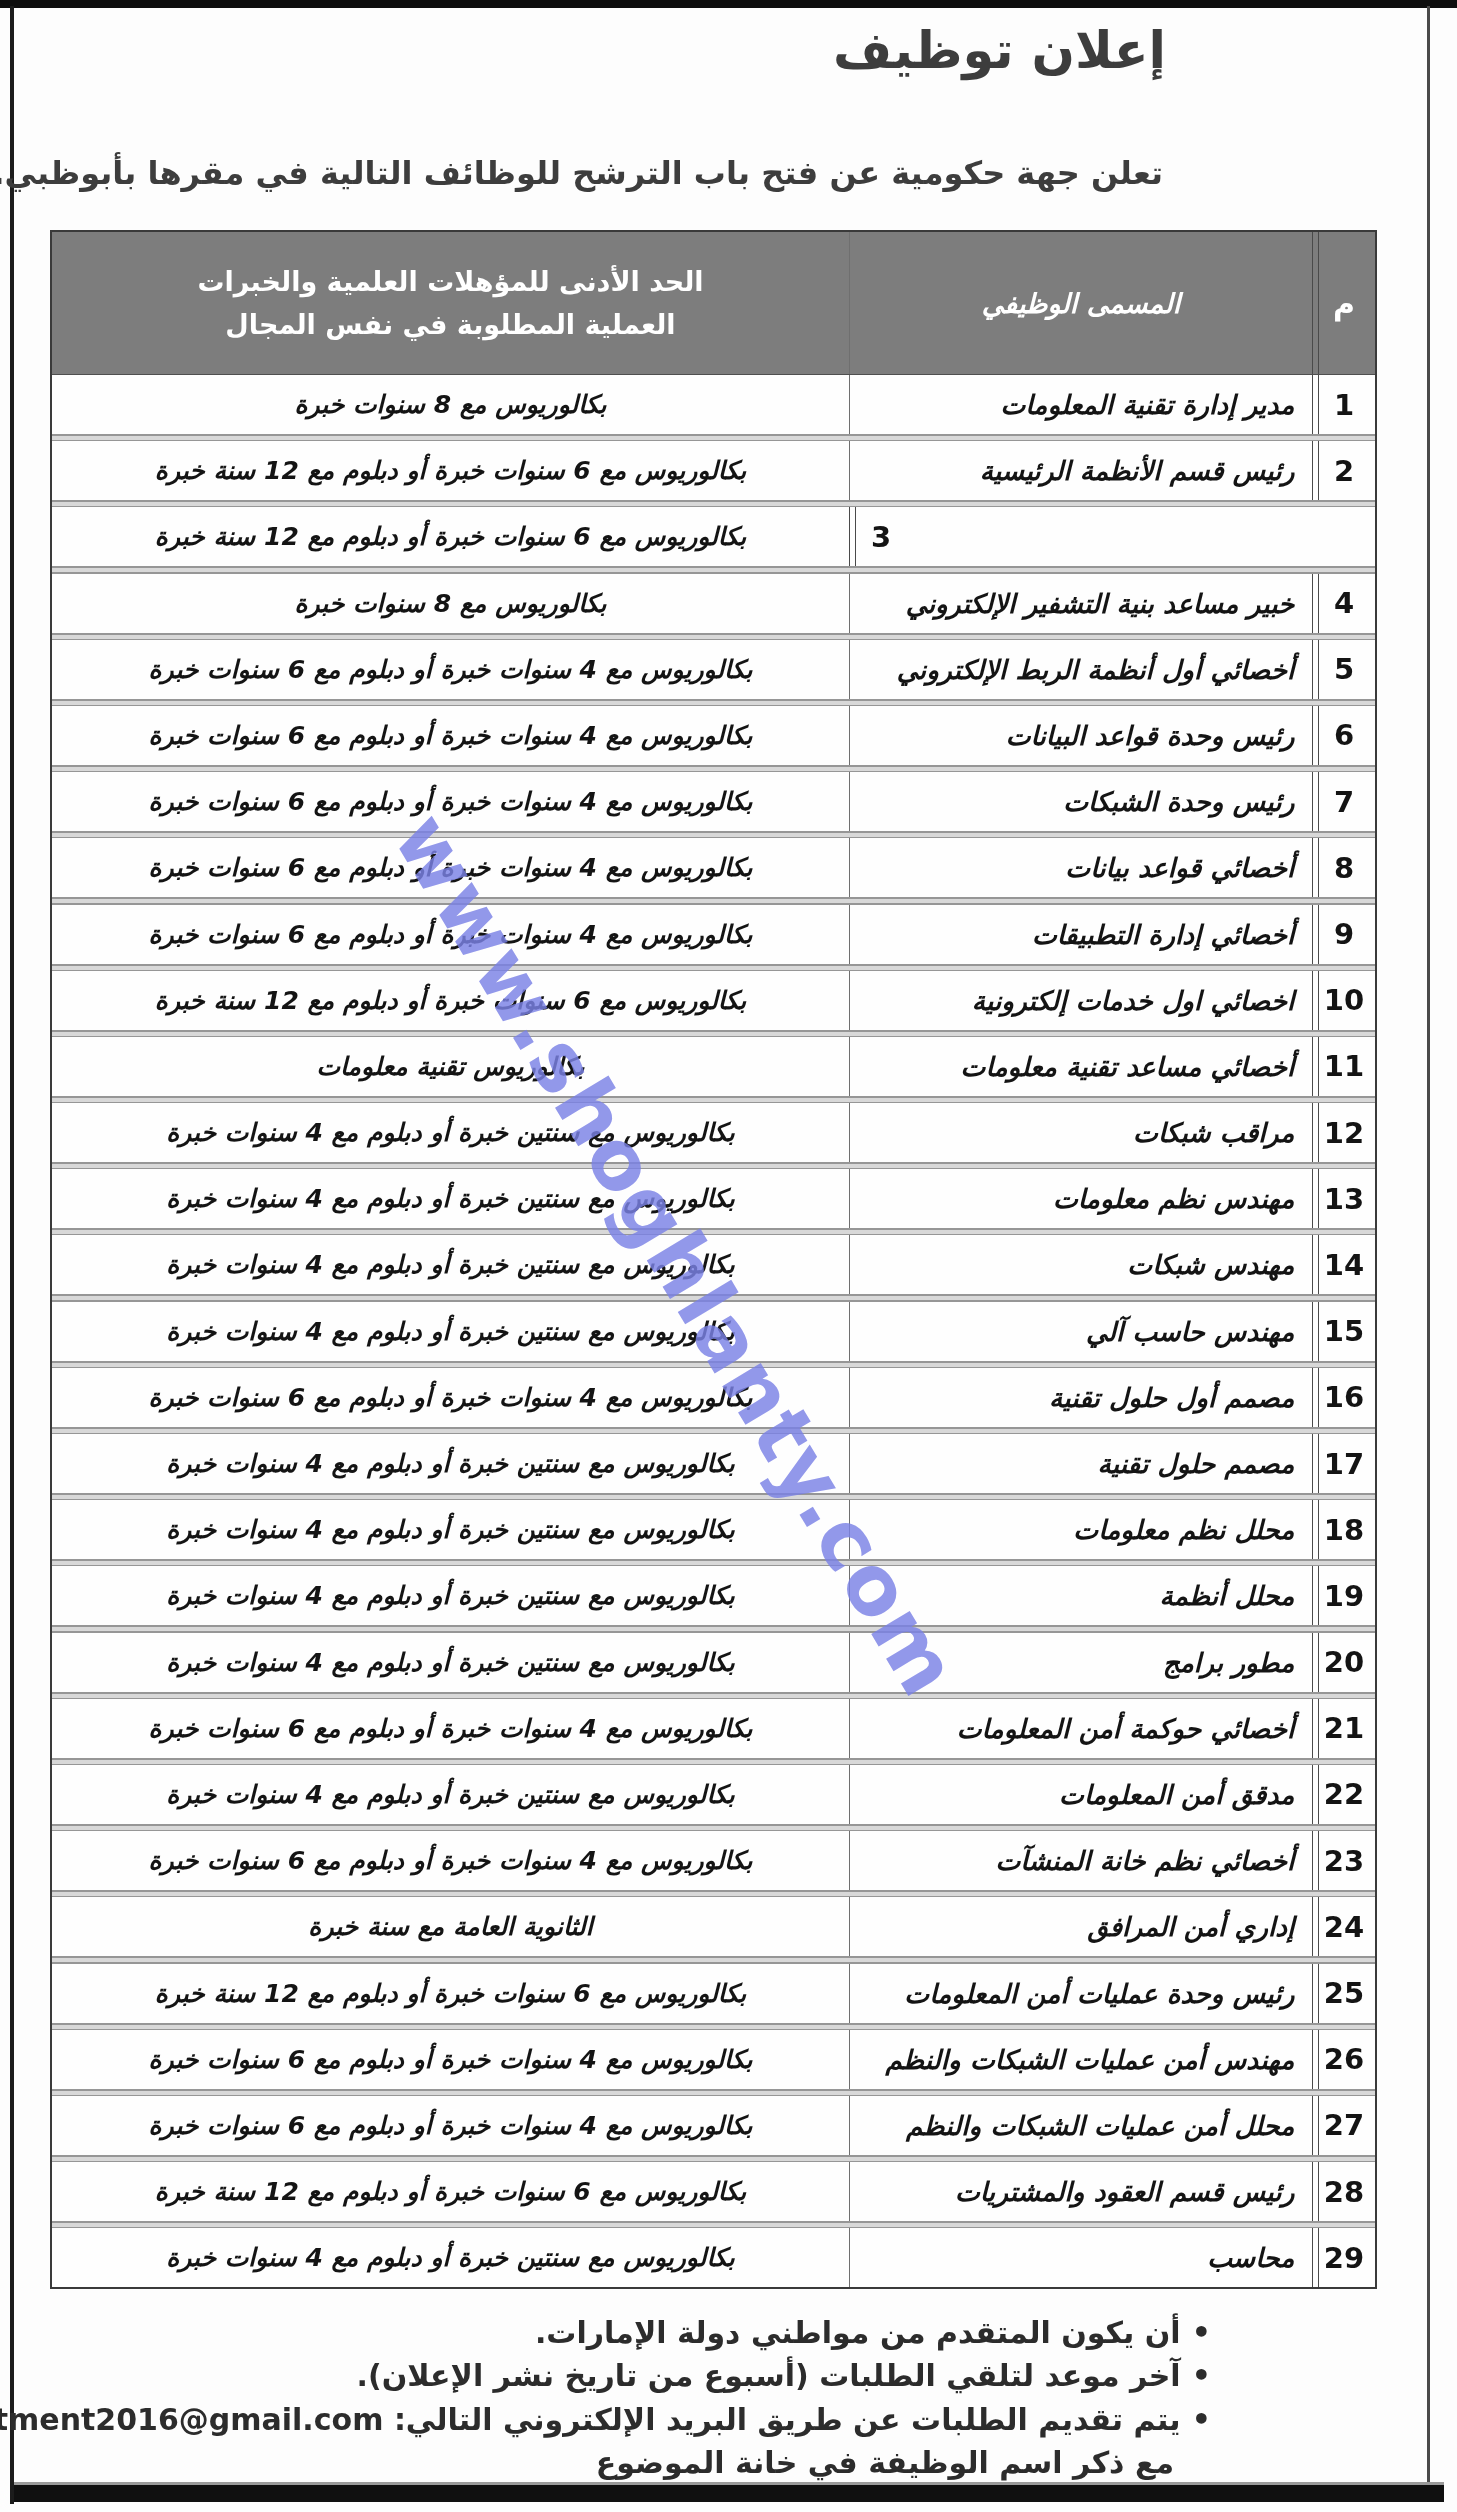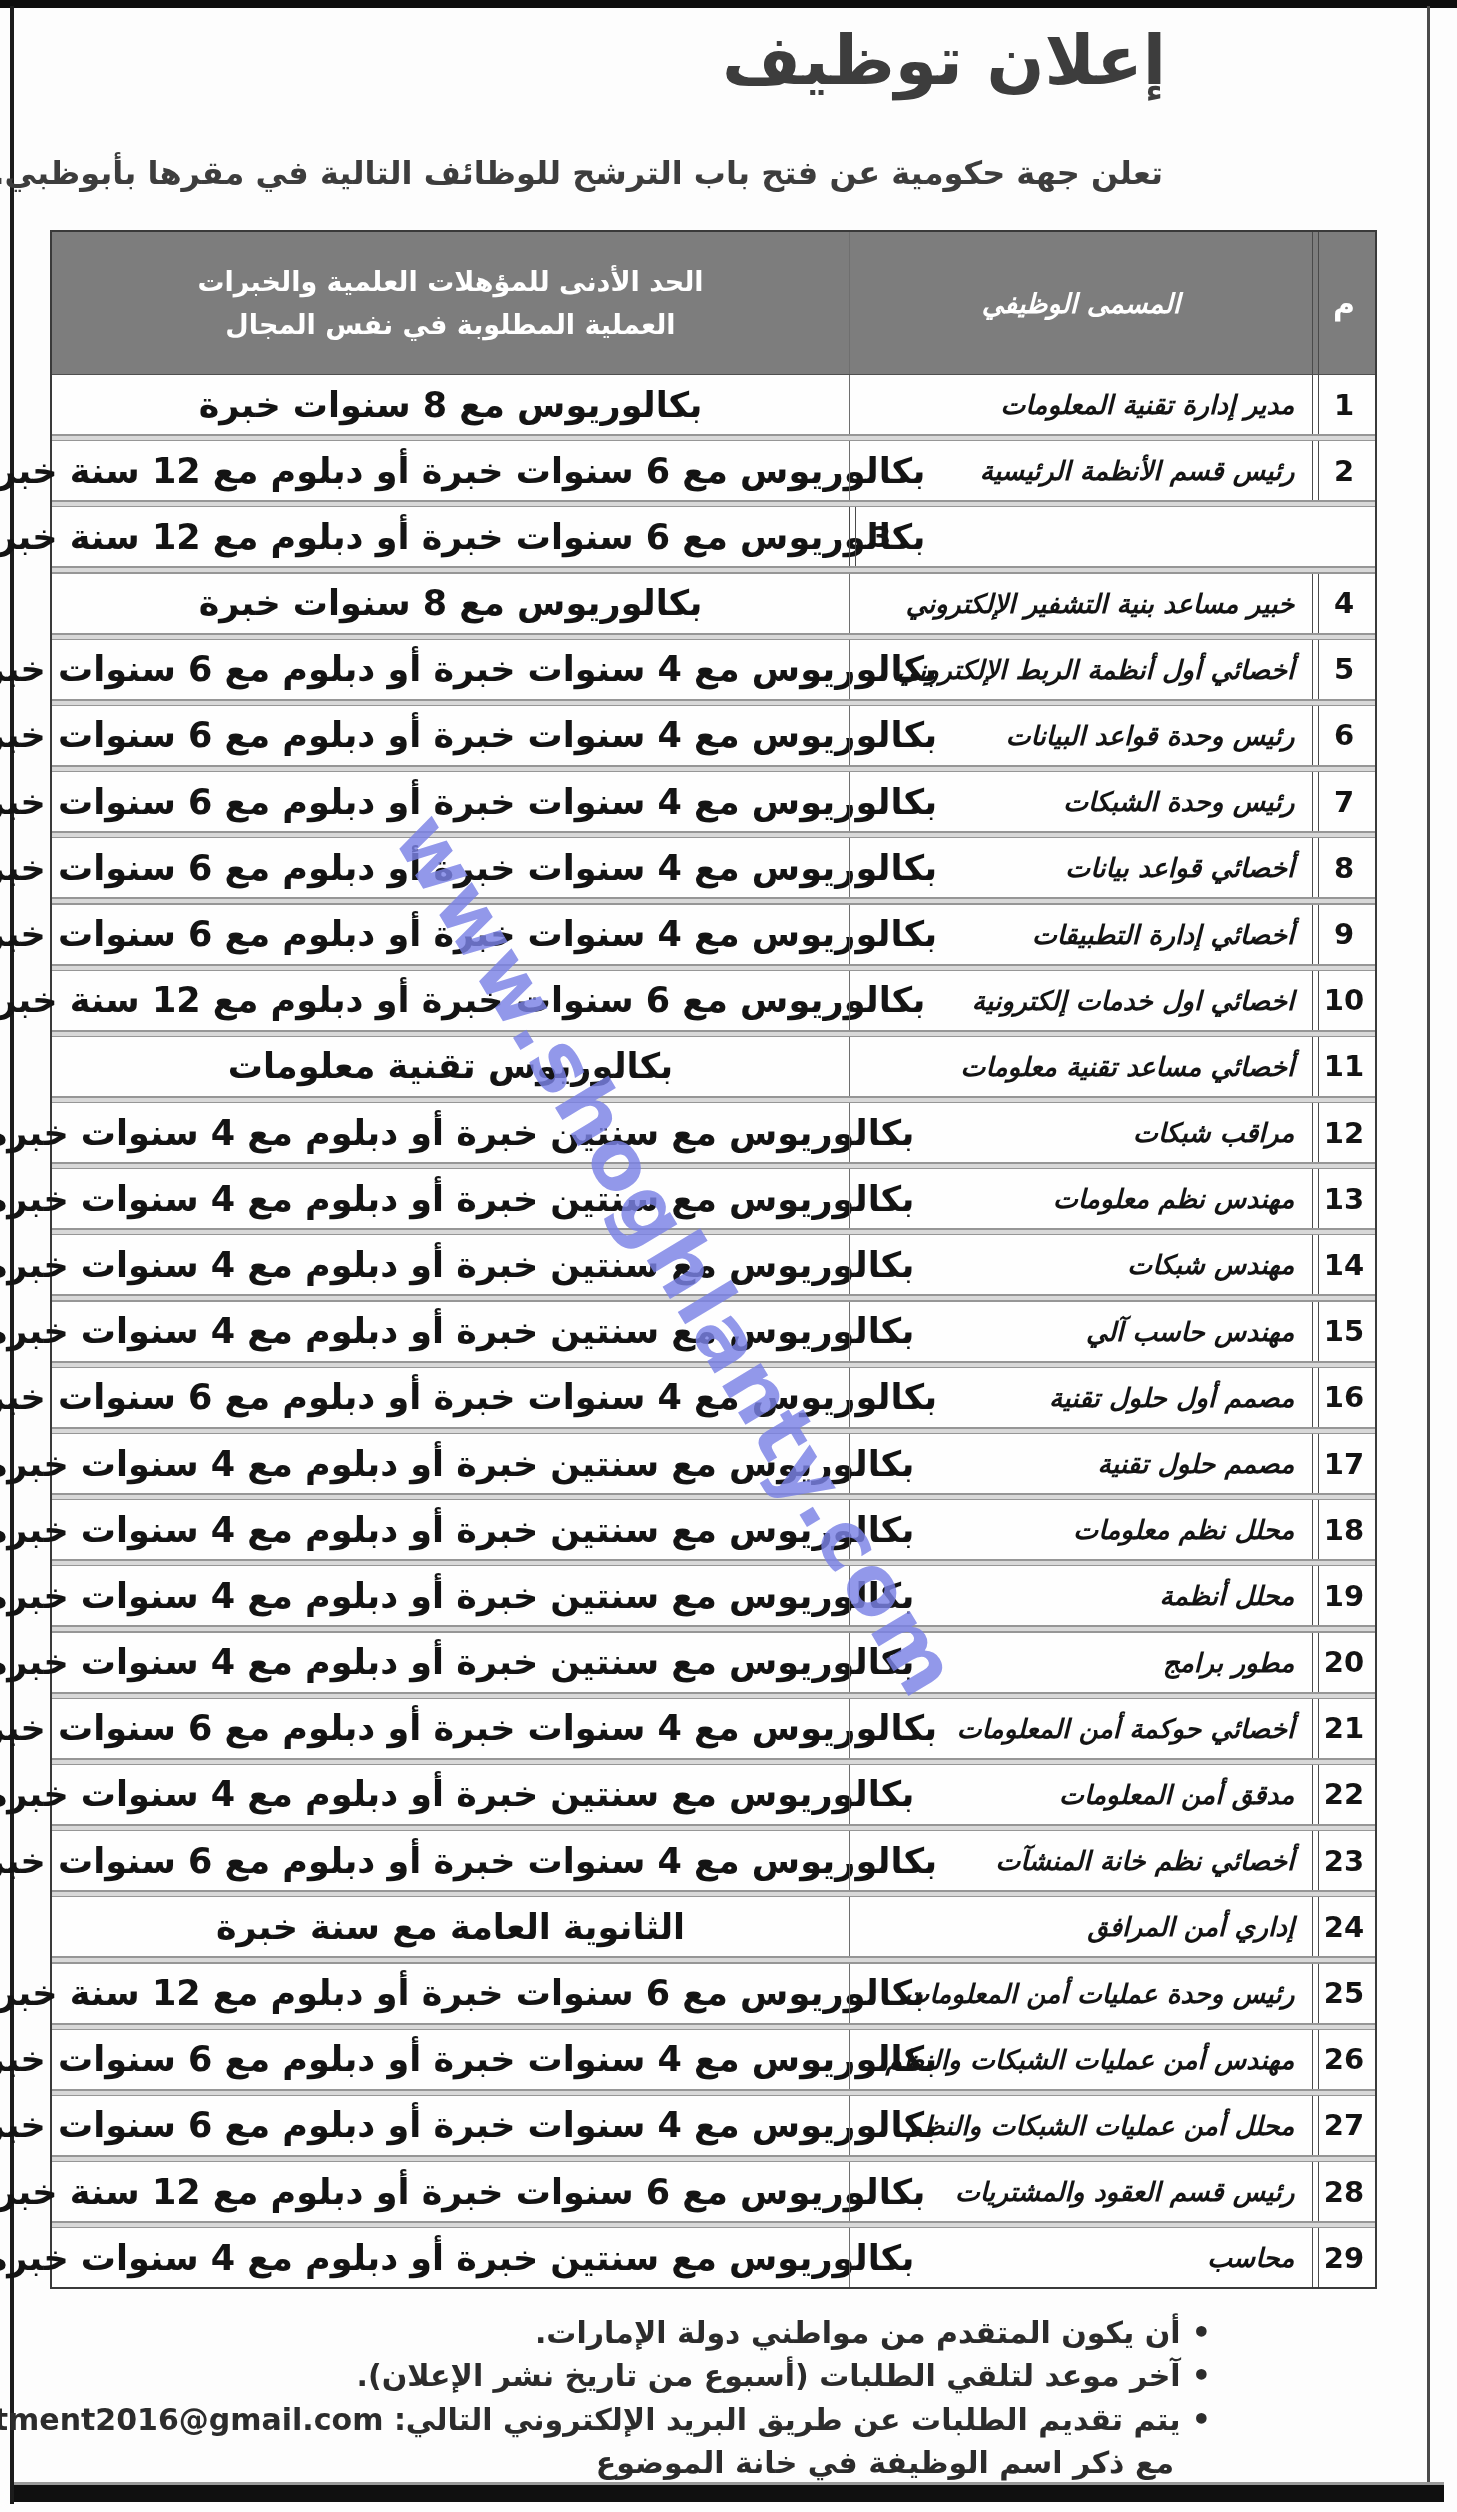--- a/index.html
+++ b/index.html
@@ -13,21 +13,21 @@
   }
 
   
   .frame-top    { position:absolute; top:0; left:0; right:0; height:8px; background:#0e0e0e; }
   .frame-left   { position:absolute; top:6.4px; left:9.6px; width:4px; bottom:8px; background:#1c1c1c; }
   .frame-right  { position:absolute; top:6.4px; left:1427px; width:3.2px; bottom:11.2px; background:#4a4a4a; }
   .frame-bottom { position:absolute; left:14.4px; right:14.4px; bottom:10.4px; height:20px; background:#101010; border-top:3.2px solid #9a9a9a; }
 
   .page-title {
     position: absolute; top: 21px; right: 292px;
-    font-size: 68px; font-weight: bold; color: #3d3d3d;
+    font-size: 51px; font-weight: bold; color: #3d3d3d;
     direction: rtl; white-space: nowrap; margin: 0;
     letter-spacing: 0.8px;
   }
   .page-subtitle {
     position: absolute; top: 154px; right: 295px;
     font-size: 32px; font-weight: bold; color: #3d3d3d;
     direction: rtl; white-space: nowrap;
   }
 
   
@@ -53,21 +53,21 @@
     width: 63px;
     border-left: 1.6px solid #4a4a4a;
     background-image: linear-gradient(to right, transparent 0 4.8px, #4a4a4a 4.8px 6.4px, transparent 6.4px);
     background-repeat: no-repeat;
   }
 
   .th.col-qual { font-size: 27px; padding: 0 112px; white-space: normal; line-height: 1.6; }
   .th.col-title { font-size: 27px; }
   .th.col-num { font-size: 30px; }
 
-  .cell.col-qual  { justify-content: center; font-size: 35px; }
+  .cell.col-qual  { justify-content: center; font-size: 25px; font-style: italic; }
   .cell.col-title { justify-content: flex-start; padding-right: 17.6px; font-size: 26.4px; }
   .cell.col-num   { justify-content: center; font-size: 29px; }
 
   
   .watermark {
     position: absolute; left: 457px; top: 797px;
     transform: rotate(59deg); transform-origin: 0 0;
     font-size: 82px; font-weight: bold;
     color: #7b82e6; opacity: 0.82;
     letter-spacing: 1.6px; white-space: nowrap;

